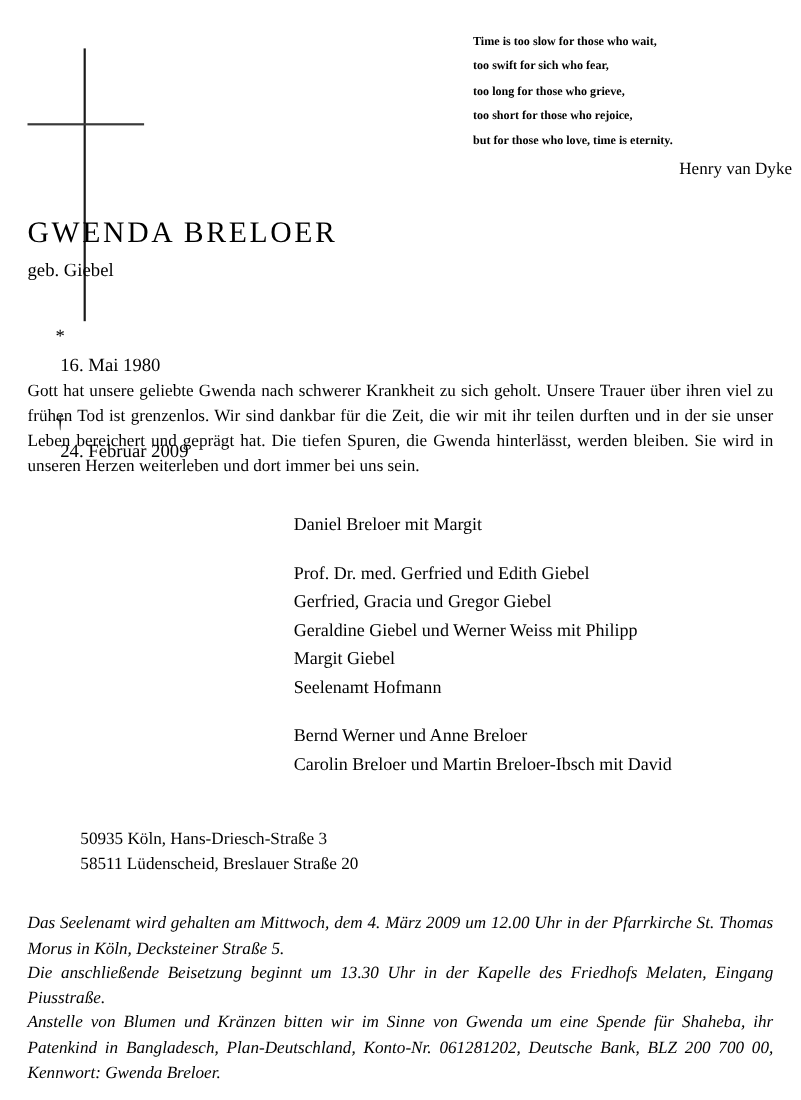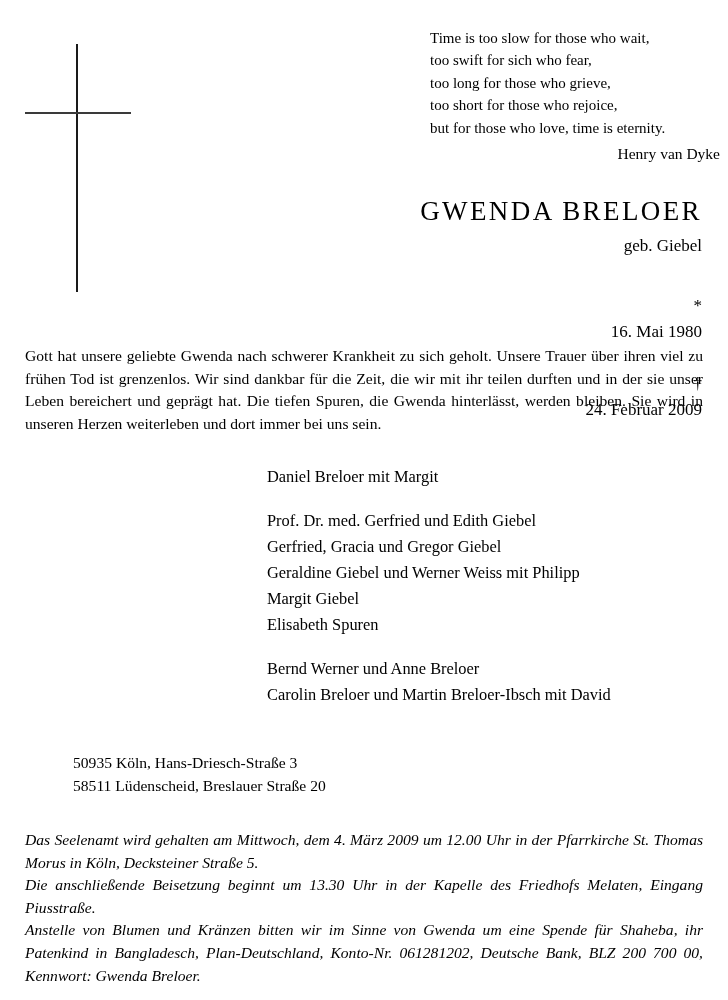--- a/index.html
+++ b/index.html
@@ -47,42 +47,43 @@
     height: 2px;
     background: #3a3a3a;
   }
 
   
   .poem {
     position: absolute;
     left: 430px;
     top: 27px;
     width: 272px;
-    font-size: 15px;
+    font-size: 11px;
     line-height: 22.4px;
     text-align: left;
+    font-weight: bold;
   }
   .poem-line { white-space: pre; }
   .poem-author {
     position: absolute;
     left: 448px;
     top: 143px;
     width: 272px;
     text-align: right;
     font-size: 15.5px;
     line-height: 22.4px;
   }
 
   
   .name-block {
     position: absolute;
     left: 25px;
     top: 195px;
     width: 677px;
-    text-align: right;
+    text-align: left;
   }
   .deceased-name {
     font-size: 27px;
     letter-spacing: 2.4px;
     line-height: 32px;
     white-space: pre;
   }
   .maiden-name {
     font-size: 17px;
     line-height: 26px;
@@ -181,21 +182,21 @@
 
   <div class="mourners">
     <div class="mourner-group">
       <div class="mourner-line">Daniel Breloer mit Margit</div>
     </div>
     <div class="mourner-group">
       <div class="mourner-line">Prof. Dr. med. Gerfried und Edith Giebel</div>
       <div class="mourner-line">Gerfried, Gracia und Gregor Giebel</div>
       <div class="mourner-line">Geraldine Giebel und Werner Weiss mit Philipp</div>
       <div class="mourner-line">Margit Giebel</div>
-      <div class="mourner-line">Elisabeth Spuren</div>
+      <div class="mourner-line">Seelenamt Hofmann</div>
     </div>
     <div class="mourner-group">
       <div class="mourner-line">Bernd Werner und Anne Breloer</div>
       <div class="mourner-line">Carolin Breloer und Martin Breloer-Ibsch mit David</div>
     </div>
   </div>
 
   <div class="addresses">
     <div>50935 Köln, Hans-Driesch-Straße 3</div>
     <div>58511 Lüdenscheid, Breslauer Straße 20</div>

